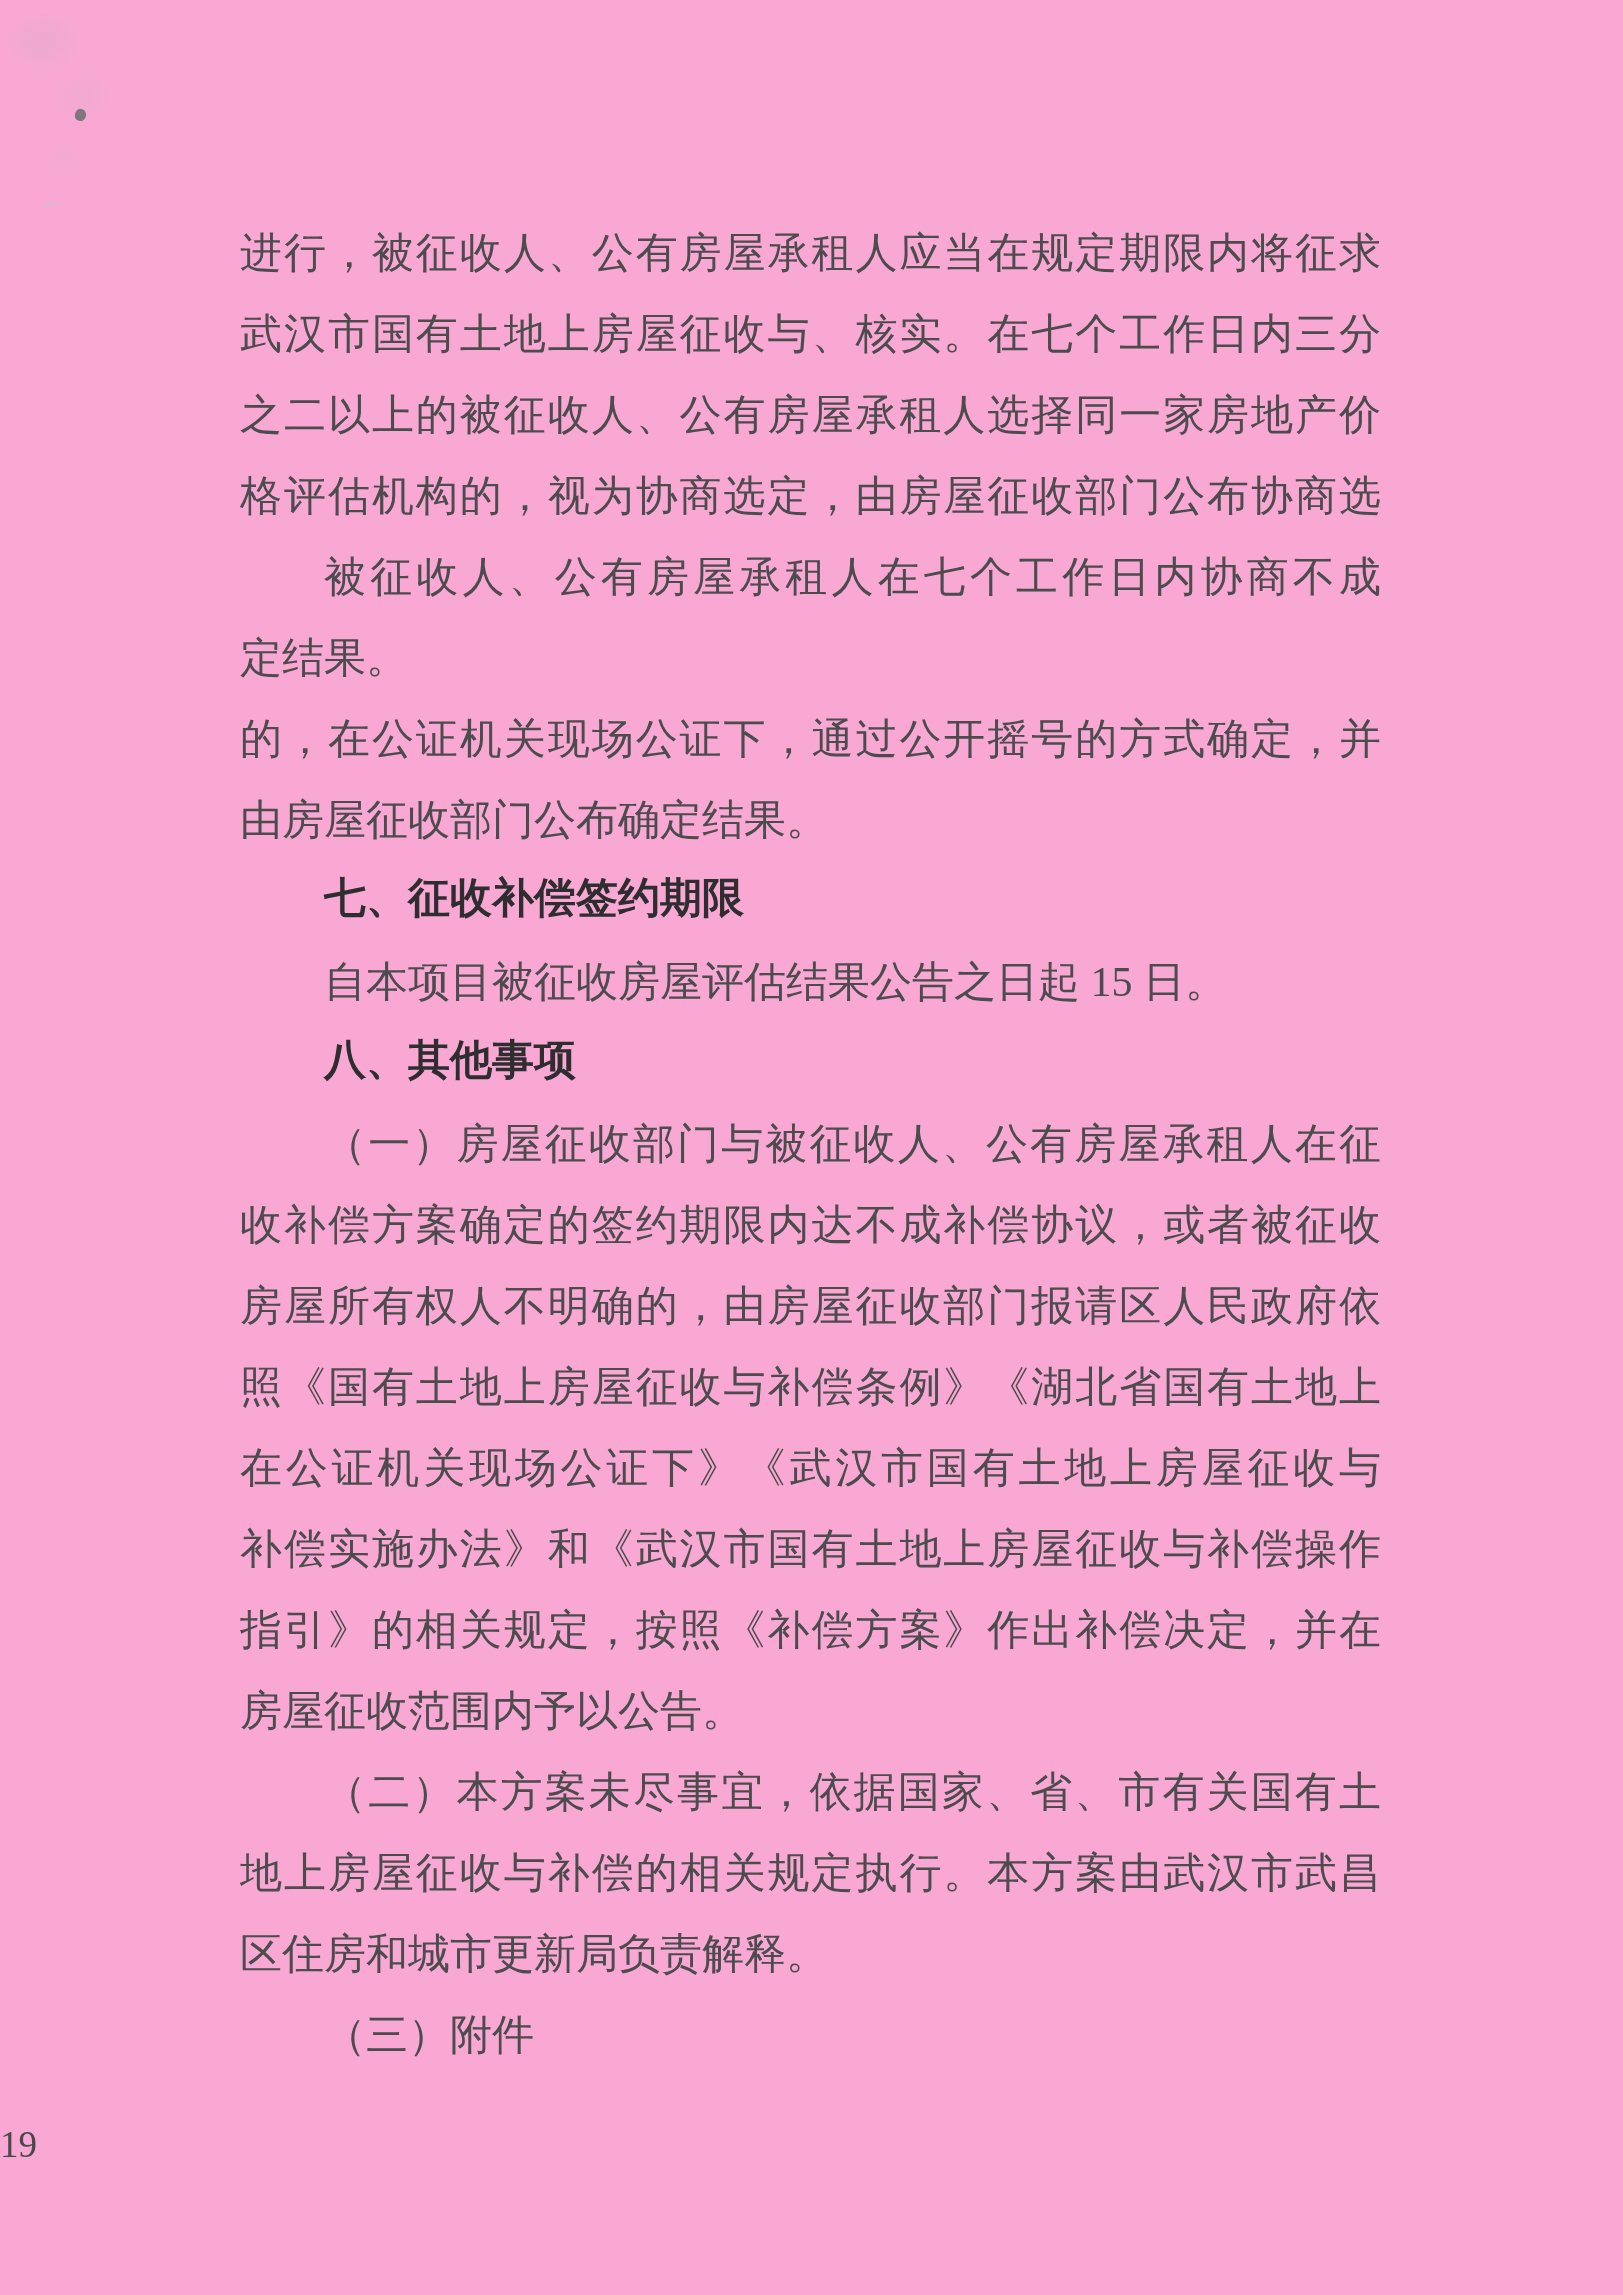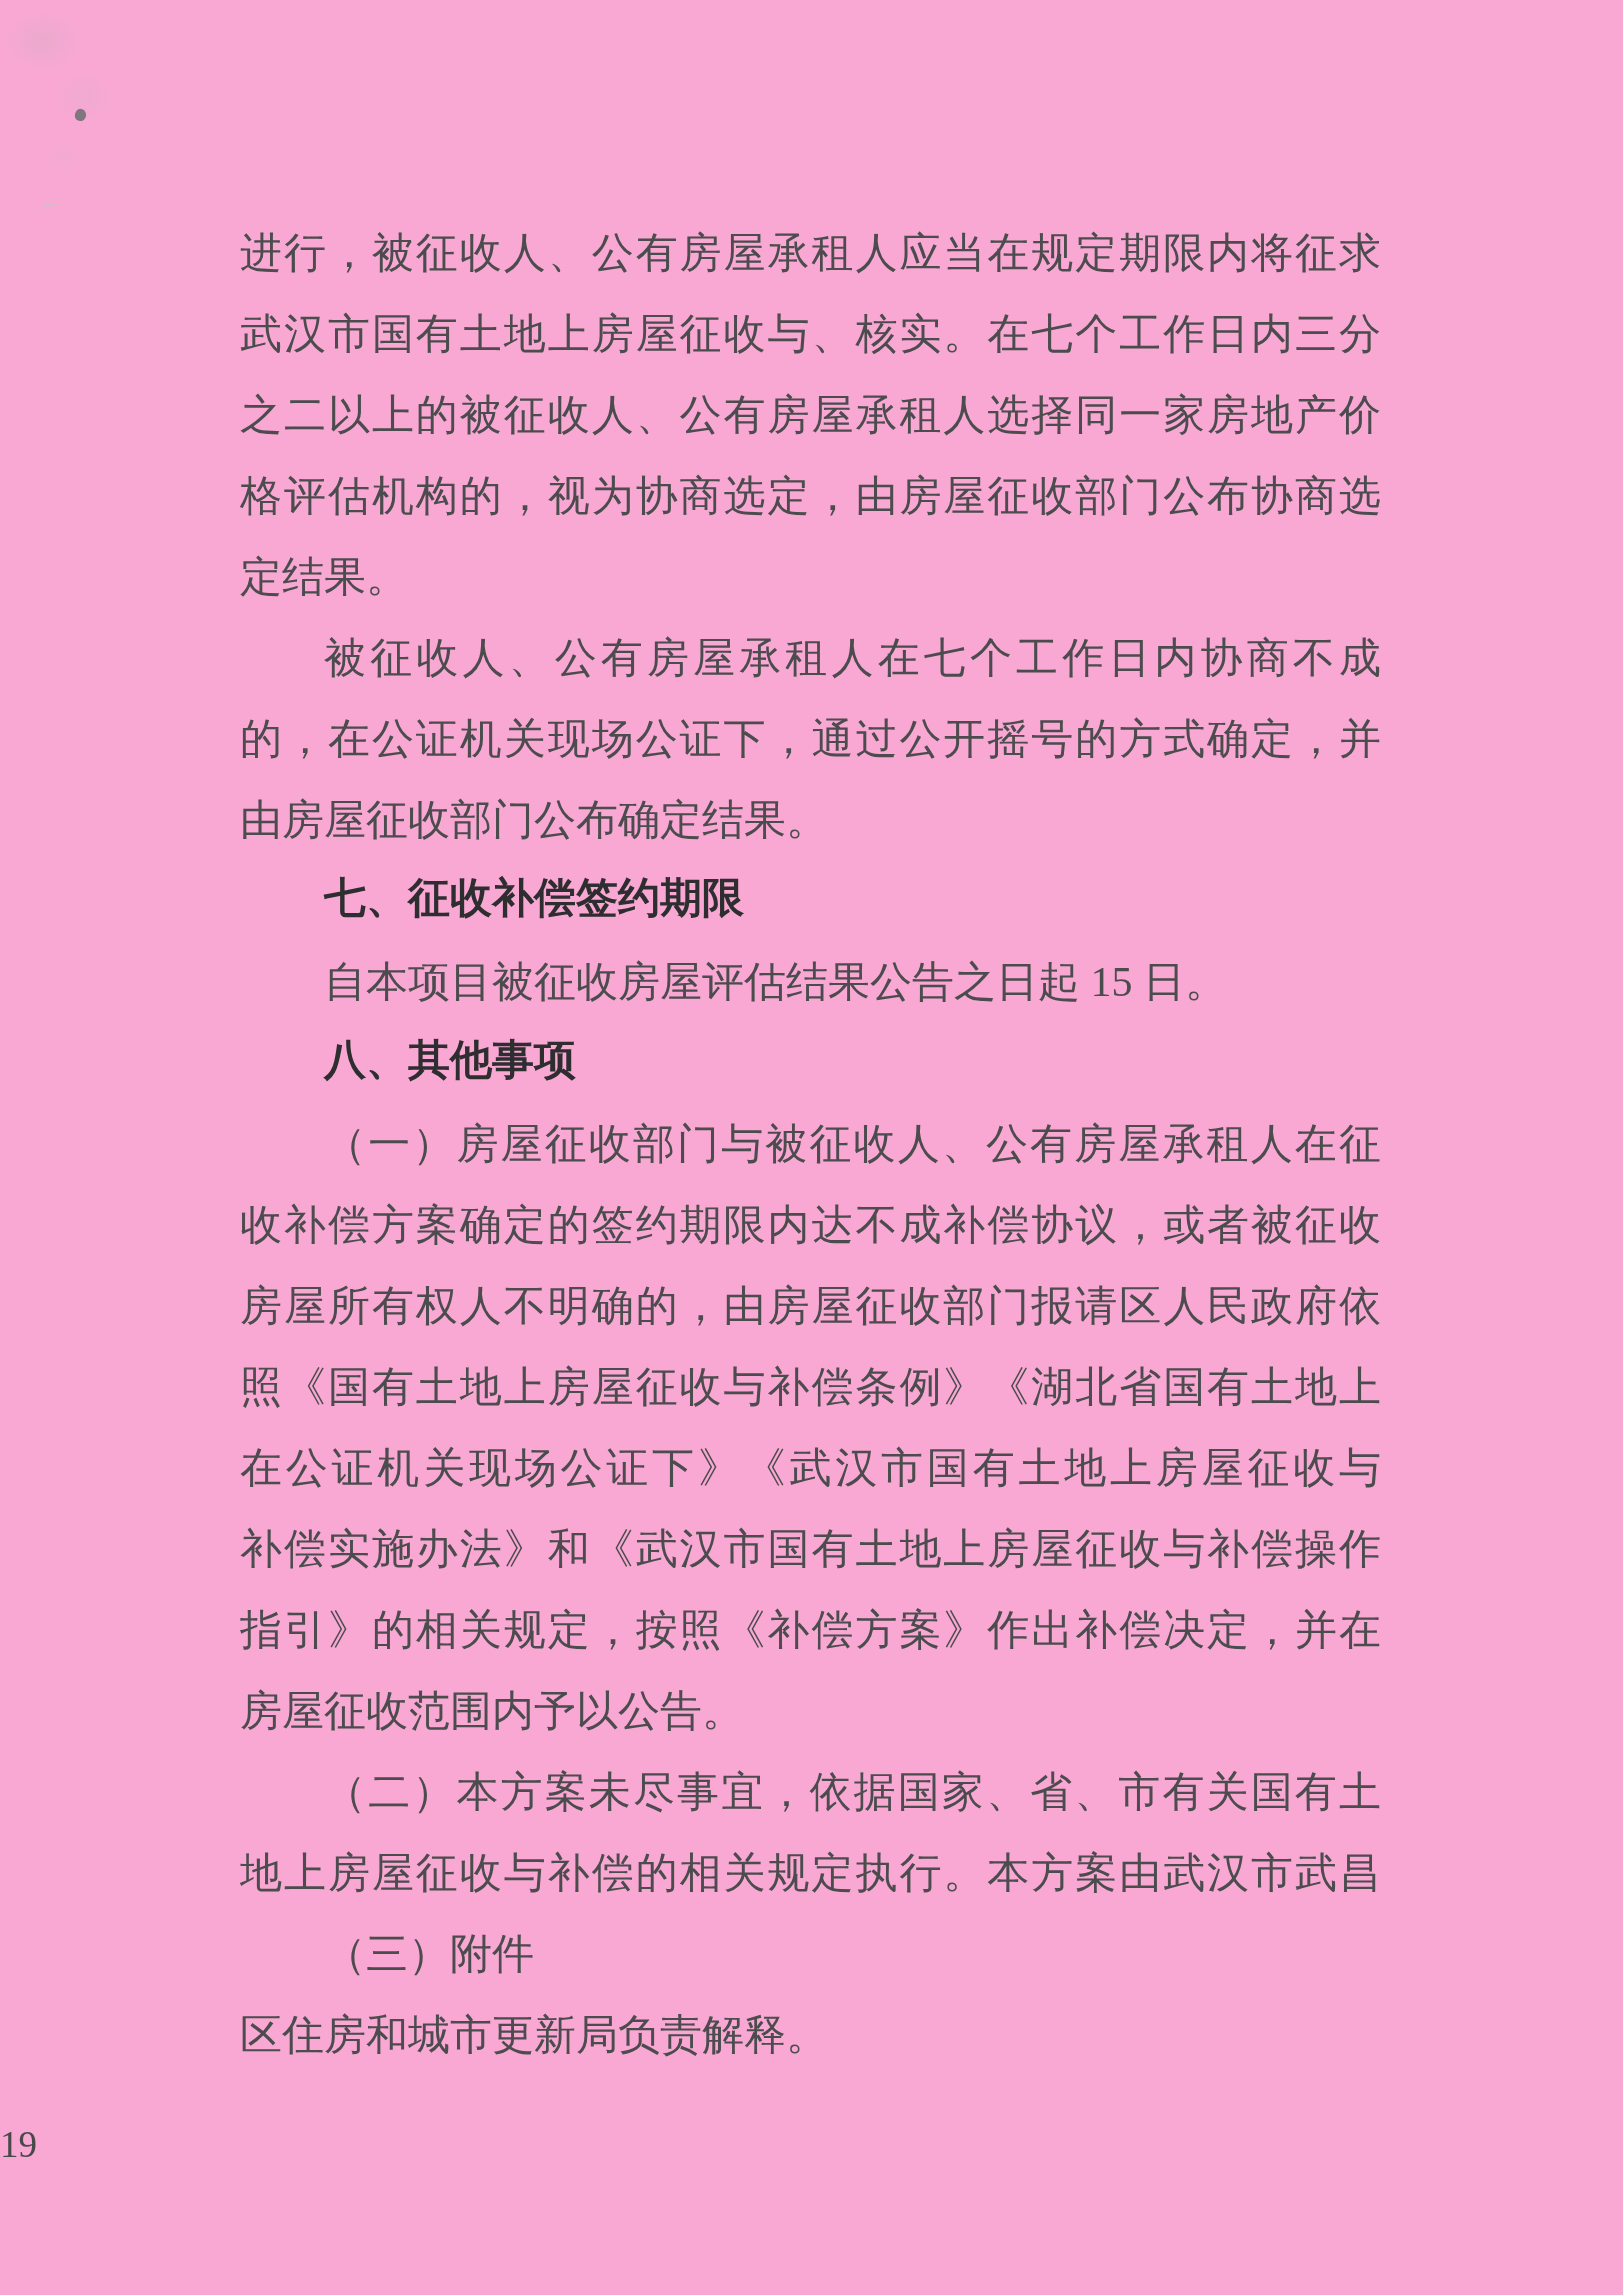--- a/index.html
+++ b/index.html
@@ -92,37 +92,37 @@
 
   <div class="smudge"></div>
   <div class="ink-dot"></div>
   <div class="ink-arc"></div>
 
   <div class="text-block">
     <div class="line">进行，被征收人、公有房屋承租人应当在规定期限内将征求</div>
     <div class="line">武汉市国有土地上房屋征收与、核实。在七个工作日内三分</div>
     <div class="line">之二以上的被征收人、公有房屋承租人选择同一家房地产价</div>
     <div class="line">格评估机构的，视为协商选定，由房屋征收部门公布协商选</div>
+    <div class="line indent">被征收人、公有房屋承租人在七个工作日内协商不成</div>
     <div class="line short">定结果。</div>
-    <div class="line indent">被征收人、公有房屋承租人在七个工作日内协商不成</div>
     <div class="line">的，在公证机关现场公证下，通过公开摇号的方式确定，并</div>
     <div class="line short">由房屋征收部门公布确定结果。</div>
     <div class="line heading">七、征收补偿签约期限</div>
     <div class="line short indent">自本项目被征收房屋评估结果公告之日起 15 日。</div>
     <div class="line heading">八、其他事项</div>
     <div class="line indent">（一）房屋征收部门与被征收人、公有房屋承租人在征</div>
     <div class="line">收补偿方案确定的签约期限内达不成补偿协议，或者被征收</div>
     <div class="line">房屋所有权人不明确的，由房屋征收部门报请区人民政府依</div>
     <div class="line">照《国有土地上房屋征收与补偿条例》《湖北省国有土地上</div>
     <div class="line">在公证机关现场公证下》《武汉市国有土地上房屋征收与</div>
     <div class="line">补偿实施办法》和《武汉市国有土地上房屋征收与补偿操作</div>
     <div class="line">指引》的相关规定，按照《补偿方案》作出补偿决定，并在</div>
     <div class="line short">房屋征收范围内予以公告。</div>
     <div class="line indent">（二）本方案未尽事宜，依据国家、省、市有关国有土</div>
     <div class="line">地上房屋征收与补偿的相关规定执行。本方案由武汉市武昌</div>
+    <div class="line short">区住房和城市更新局负责解释。</div>
     <div class="line short indent">（三）附件</div>
-    <div class="line short">区住房和城市更新局负责解释。</div>
   </div>
 
   <div class="page-number">19</div>
 
 </div>
 
 
 </body></html>

